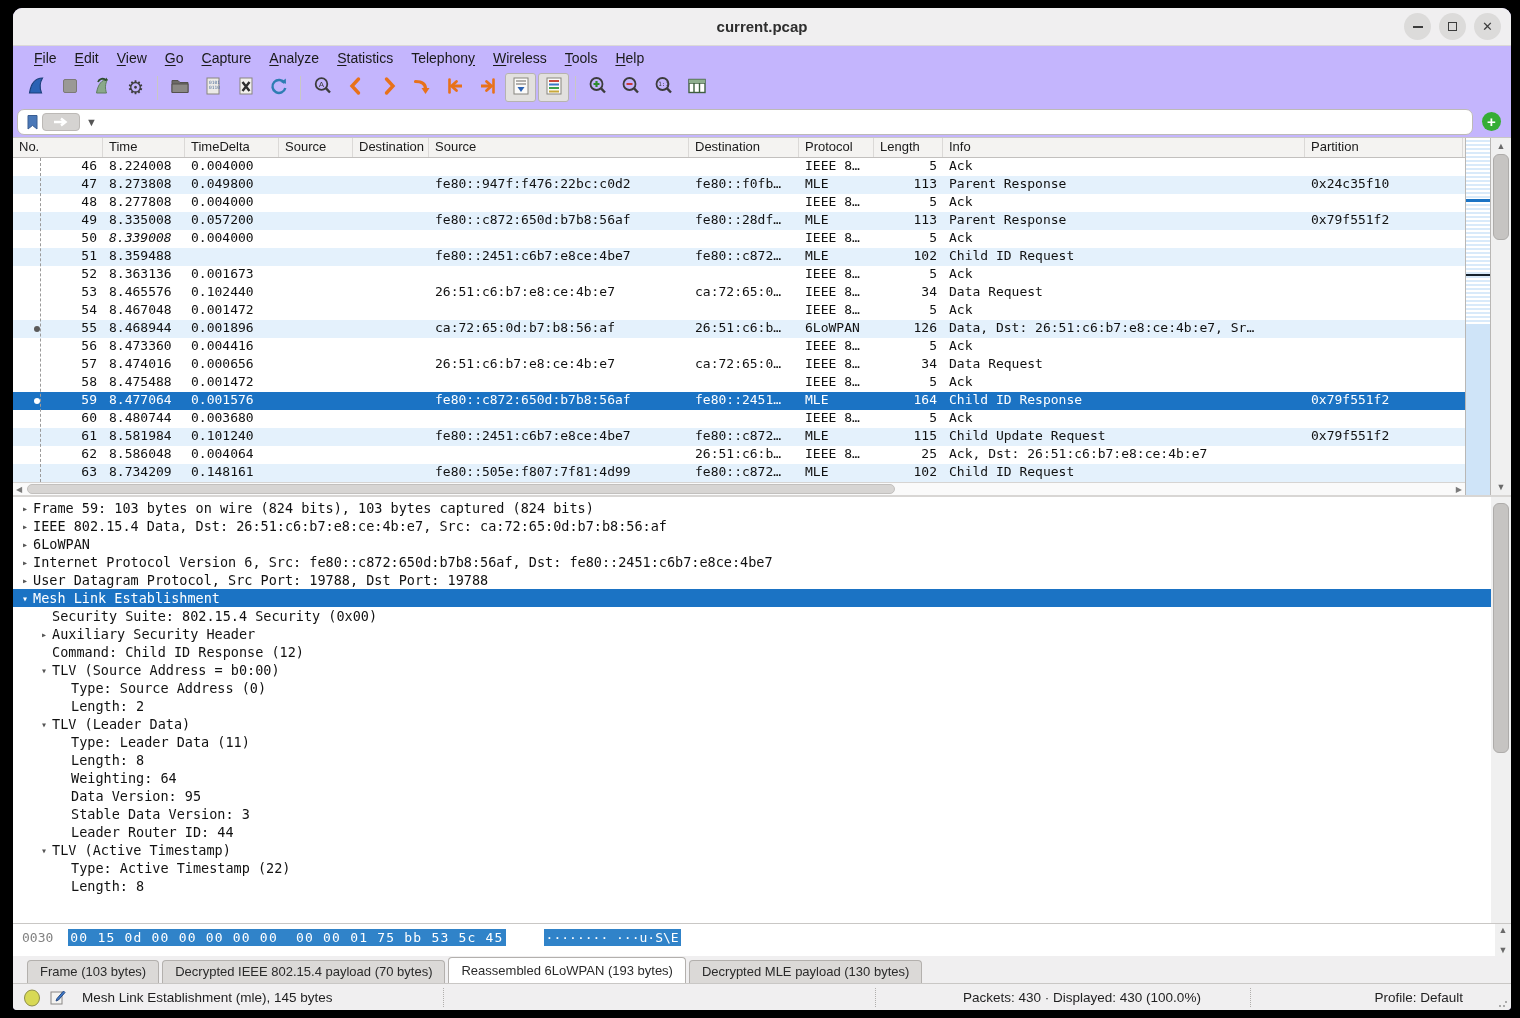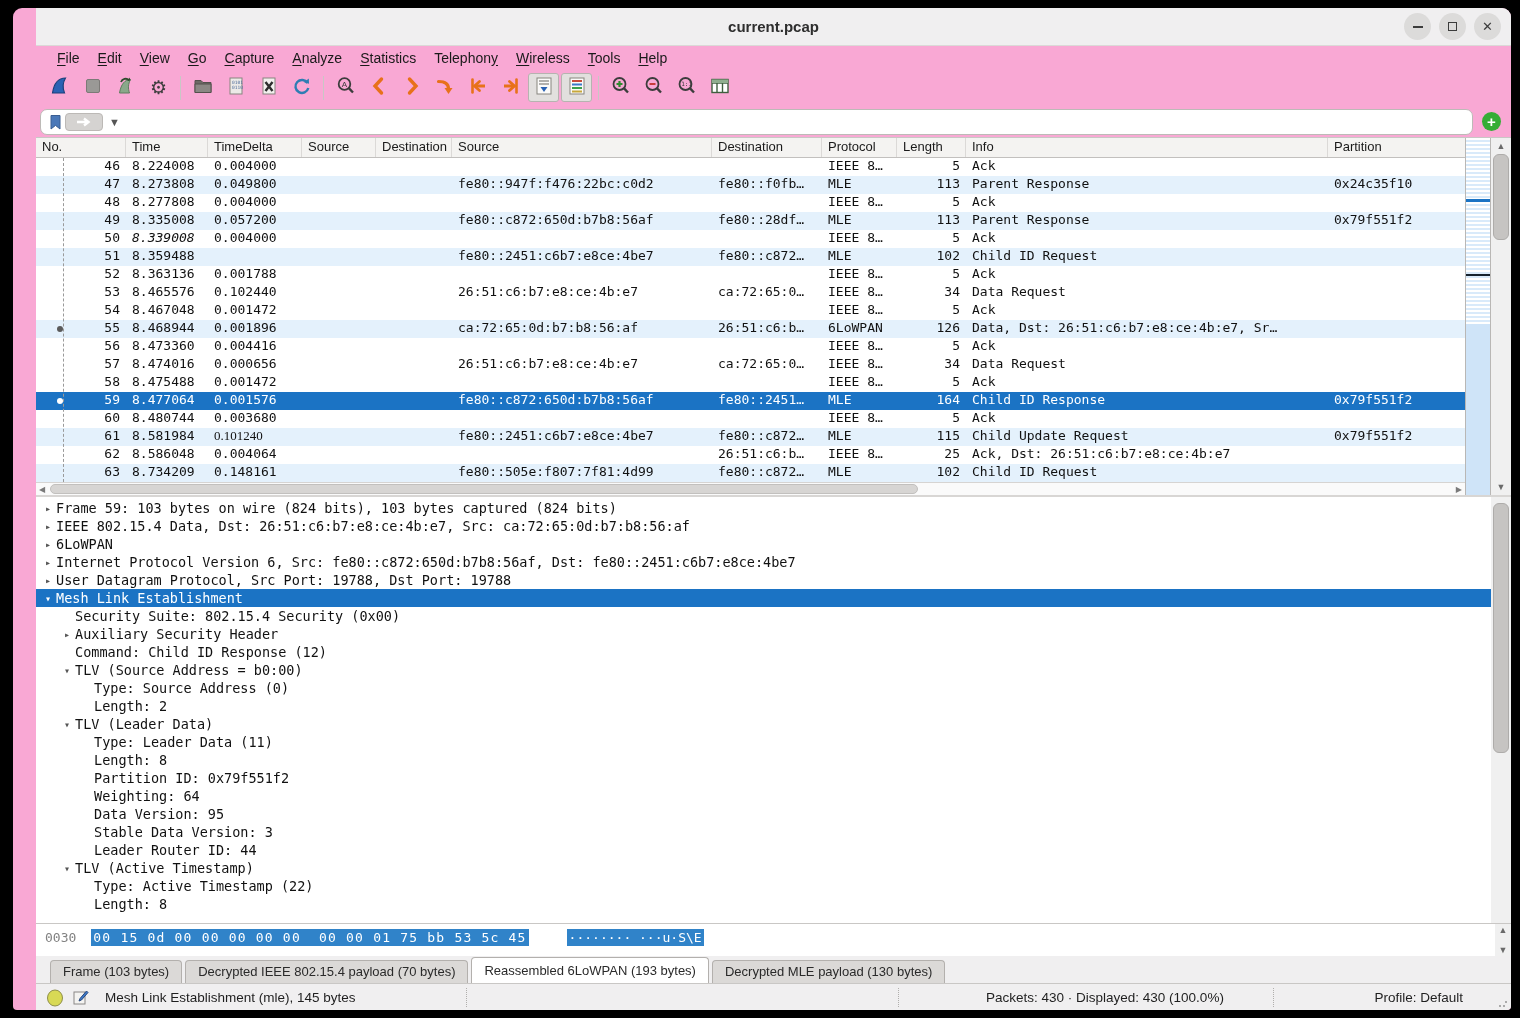--- a/index.html
+++ b/index.html
@@ -1,17 +1,17 @@
 <!DOCTYPE html>
 <html><head>
 <meta charset="utf-8">
 <style>
   * { margin:0; padding:0; box-sizing:border-box; }
   html,body { width:1520px; height:1018px; background:#000; font-family:"Liberation Sans", sans-serif; overflow:hidden; }
-  .window { position:absolute; left:13px; top:8px; width:1498px; height:1002px; background:#f9a8d4; border-radius:9px 9px 4px 4px; overflow:hidden; display:flex; flex-direction:column;padding-left:23px; }
+  .window { position:absolute; left:13px; top:8px; width:1498px; height:1002px; background:#c4b5fd; border-radius:9px 9px 4px 4px; overflow:hidden; display:flex; flex-direction:column; }
 
   
   .titlebar { position:relative; height:38px; background:#f0eff0; border-bottom:1px solid #dbd9d7; flex:0 0 38px; }
   .titlebar .title { position:absolute; left:0; right:0; top:0; line-height:38px; text-align:center; font-weight:bold; font-size:15px; color:#2e2e2e; }
   .winctrls { position:absolute; right:10px; top:5px; display:flex; gap:8px; }
   .wbtn { width:27px; height:27px; border-radius:50%; background:#dcdbda; display:flex; align-items:center; justify-content:center; color:#3c3c3c; font-size:13px; }
   .wbtn .mini { width:10px; height:2px; background:#3c3c3c; }
   .wbtn .maxi { width:9px; height:9px; border:1.5px solid #3c3c3c; }
 
   
@@ -367,21 +367,21 @@
             <div class="pcell" style="width: 260px; flex: 0 0 260px;">fe80::2451:c6b7:e8ce:4be7</div>
             <div class="pcell" style="width: 110px; flex: 0 0 110px;">fe80::c872…</div>
             <div class="pcell" style="width: 75px; flex: 0 0 75px;">MLE</div>
             <div class="pcell r" style="width: 69px; flex: 0 0 69px;">102</div>
             <div class="pcell" style="width: 362px; flex: 0 0 362px;">Child ID Request</div>
             <div class="pcell" style="width: 158px; flex: 0 0 158px;"></div>
           </div>
           <div class="prow">
             <div class="pcell r" style="width: 90px; flex: 0 0 90px;">52</div>
             <div class="pcell" style="width: 82px; flex: 0 0 82px;">8.363136</div>
-            <div class="pcell" style="width: 94px; flex: 0 0 94px;">0.001788</div>
+            <div class="pcell" style="width: 94px; flex: 0 0 94px;">0.001673</div>
             <div class="pcell" style="width: 74px; flex: 0 0 74px;"></div>
             <div class="pcell" style="width: 76px; flex: 0 0 76px;"></div>
             <div class="pcell" style="width: 260px; flex: 0 0 260px;"></div>
             <div class="pcell" style="width: 110px; flex: 0 0 110px;"></div>
             <div class="pcell" style="width: 75px; flex: 0 0 75px;">IEEE 8…</div>
             <div class="pcell r" style="width: 69px; flex: 0 0 69px;">5</div>
             <div class="pcell" style="width: 362px; flex: 0 0 362px;">Ack</div>
             <div class="pcell" style="width: 158px; flex: 0 0 158px;"></div>
           </div>
           <div class="prow">
@@ -486,21 +486,21 @@
             <div class="pcell" style="width: 260px; flex: 0 0 260px;"></div>
             <div class="pcell" style="width: 110px; flex: 0 0 110px;"></div>
             <div class="pcell" style="width: 75px; flex: 0 0 75px;">IEEE 8…</div>
             <div class="pcell r" style="width: 69px; flex: 0 0 69px;">5</div>
             <div class="pcell" style="width: 362px; flex: 0 0 362px;">Ack</div>
             <div class="pcell" style="width: 158px; flex: 0 0 158px;"></div>
           </div>
           <div class="prow hl">
             <div class="pcell r" style="width: 90px; flex: 0 0 90px;">61</div>
             <div class="pcell" style="width: 82px; flex: 0 0 82px;">8.581984</div>
-            <div class="pcell" style="width: 94px; flex: 0 0 94px; font-family: Liberation Serif, serif;">0.101240</div>
+            <div class="pcell" style="width: 94px; flex: 0 0 94px;">0.101240</div>
             <div class="pcell" style="width: 74px; flex: 0 0 74px;"></div>
             <div class="pcell" style="width: 76px; flex: 0 0 76px;"></div>
             <div class="pcell" style="width: 260px; flex: 0 0 260px;">fe80::2451:c6b7:e8ce:4be7</div>
             <div class="pcell" style="width: 110px; flex: 0 0 110px;">fe80::c872…</div>
             <div class="pcell" style="width: 75px; flex: 0 0 75px;">MLE</div>
             <div class="pcell r" style="width: 69px; flex: 0 0 69px;">115</div>
             <div class="pcell" style="width: 362px; flex: 0 0 362px;">Child Update Request</div>
             <div class="pcell" style="width: 158px; flex: 0 0 158px;">0x79f551f2</div>
           </div>
           <div class="prow">
@@ -604,24 +604,20 @@
           <span class="dexp">▾</span>
           <span>TLV (Leader Data)</span>
         </div>
         <div class="drow" style="padding-left: 42px;">
           <span class="dexp"></span>
           <span>Type: Leader Data (11)</span>
         </div>
         <div class="drow" style="padding-left: 42px;">
           <span class="dexp"></span>
           <span>Length: 8</span>
-        </div>
-        <div class="drow" style="padding-left: 42px;">
-          <span class="dexp"></span>
-          <span>Partition ID: 0x79f551f2</span>
         </div>
         <div class="drow" style="padding-left: 42px;">
           <span class="dexp"></span>
           <span>Weighting: 64</span>
         </div>
         <div class="drow" style="padding-left: 42px;">
           <span class="dexp"></span>
           <span>Data Version: 95</span>
         </div>
         <div class="drow" style="padding-left: 42px;">

